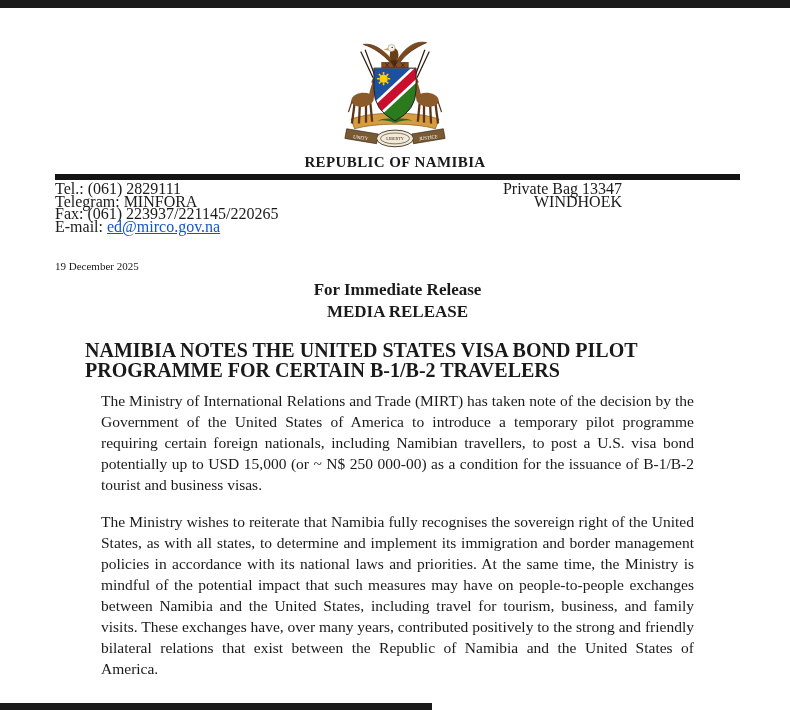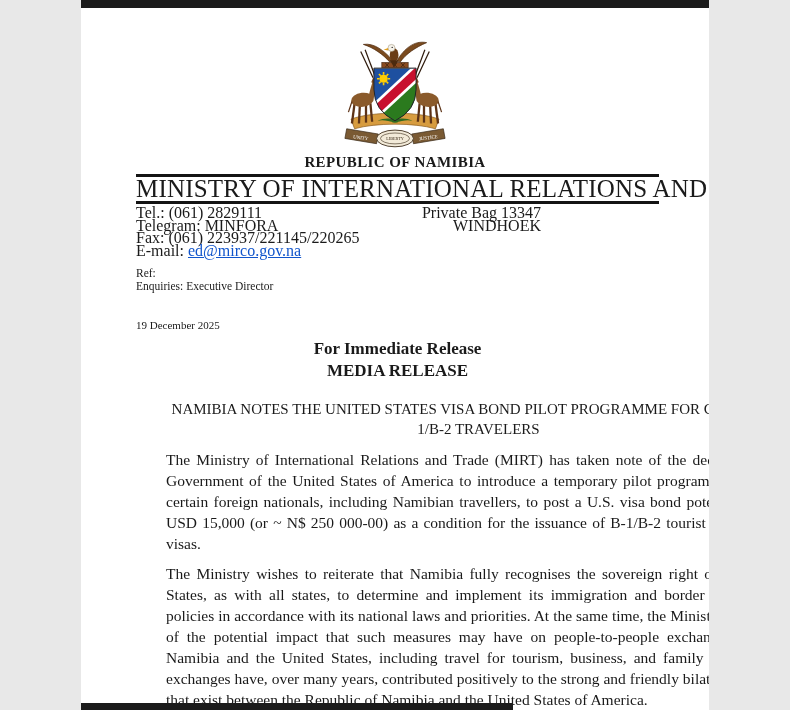--- a/index.html
+++ b/index.html
@@ -1,36 +1,36 @@
 <!DOCTYPE html>
 <html><head>
 <meta charset="utf-8">
 <style>
   html,body{margin:0;padding:0;background:#e8e8e8;}
-  .page{position:relative;width:628px;height:710px;background:#ffffff;overflow:hidden;
+  .page{position:relative;width:790px;height:710px;background:#ffffff;overflow:hidden;
         font-family:"Liberation Serif", serif;color:#1a1a1a;margin:0 auto;}
   .topbar{position:absolute;top:0;left:0;width:790px;height:8px;background:#1b1b1b;}
   .bottombar{position:absolute;bottom:0;left:0;width:432px;height:7px;background:#1b1b1b;}
   .emblem-wrap{text-align:center;padding-top:38px;line-height:0;}
   .republic{text-align:center;font-weight:bold;font-size:15px;letter-spacing:.4px;line-height:17px;margin-top:3px;}
   .content{margin:0 50px 0 55px;}
   .rule{height:3px;background:#141414;}
   .rule-top{margin-top:3px;}
   .ministry{text-align:center;font-size:25px;line-height:24px;letter-spacing:.2px;white-space:nowrap;}
   .contact-row{display:flex;justify-content:space-between;font-size:16px;line-height:12.5px;margin-top:3px;}
   .contact-left div{white-space:nowrap;}
   .contact-right{text-align:right;margin-right:118px;}
   .email-link{color:#1155CC;margin-top:28px;}
   .ref-block{font-size:11.5px;line-height:12.5px;margin-top:10px;}
   .date-line{font-size:11px;line-height:18px;margin-top:24px;}
   .center-head{text-align:center;font-weight:bold;font-size:17px;line-height:22px;}
   .center-head-wrap{margin-top:4px;}
   .body-block{margin-left:30px;width:625px;}
-  .headline{font-weight:normal;font-size:15px;line-height:20px;margin-top:17px;text-align:center;}
-  p.body{font-size:15.5px;line-height:21px;text-align:justify;margin:0;}
+  .headline{font-weight:bold;font-size:20px;line-height:20px;margin-top:17px;text-align:left;}
+  p.body{font-size:15.5px;line-height:21px;text-align:justify;margin:16px;}
   p.p1{margin-top:10px;}
   p.p2{margin-top:9px;}
 </style>
 </head>
 <body>
 
 <div class="page">
   <div class="topbar"></div>
 
   <div class="emblem-wrap">
@@ -123,40 +123,35 @@
         <text x="66" y="116" font-size="4.8" fill="#3a2a18" text-anchor="middle" font-family="Liberation Serif, serif">LIBERTY</text>
         <text x="104" y="115" font-size="5.6" fill="#ffffff" text-anchor="middle" transform="rotate(-8 104 113)" font-family="Liberation Serif, serif">JUSTICE</text>
       </g>
     </svg>
   </div>
 
   <div class="republic">REPUBLIC OF NAMIBIA</div>
 
   <div class="content">
     <div class="rule rule-top"></div>
-    <div class="ministry">MINISTRY OF INTERNATIONAL RELATIONS AND TRADE</div>
     <div class="rule"></div>
 
     <div class="contact-row">
       <div class="contact-left">
         <div>Tel.: (061) 2829111</div>
         <div>Telegram: MINFORA</div>
         <div>Fax: (061) 223937/221145/220265</div>
         <div><span>E-mail: </span><a href="#" class="email-link">ed@mirco.gov.na</a></div>
       </div>
       <div class="contact-right">
         <div>Private Bag 13347</div>
         <div>WINDHOEK</div>
       </div>
     </div>
 
-    <div class="ref-block">
-      <div>Ref:</div>
-      <div>Enquiries: Executive Director</div>
-    </div>
 
     <div class="date-line">19 December 2025</div>
 
     <div class="center-head-wrap">
       <div class="center-head">For Immediate Release</div>
       <div class="center-head">MEDIA RELEASE</div>
     </div>
 
     <div class="body-block">
       <div class="headline">NAMIBIA NOTES THE UNITED STATES VISA BOND PILOT PROGRAMME FOR CERTAIN B-1/B-2 TRAVELERS</div>

